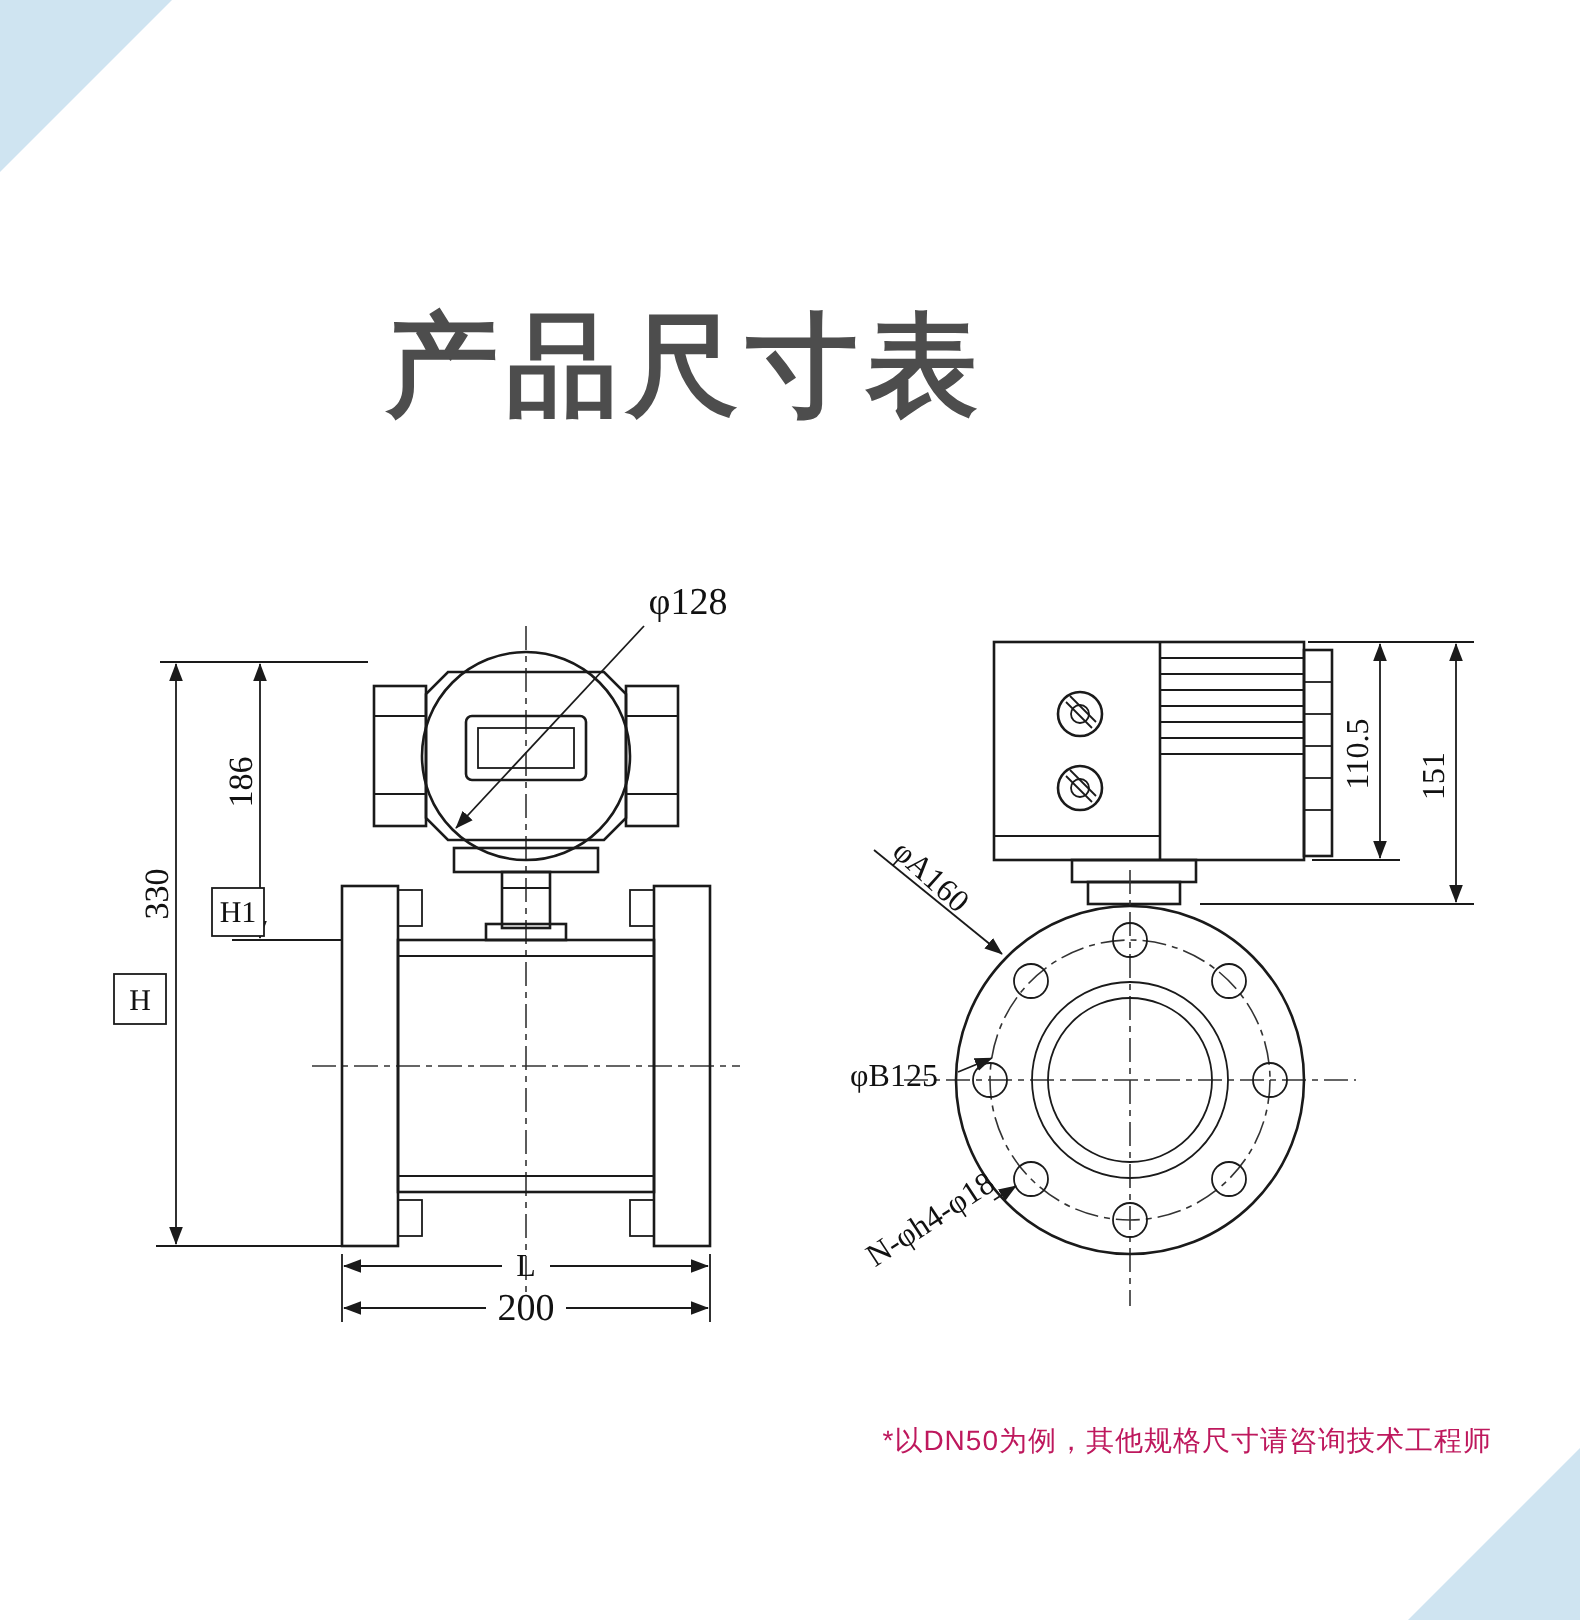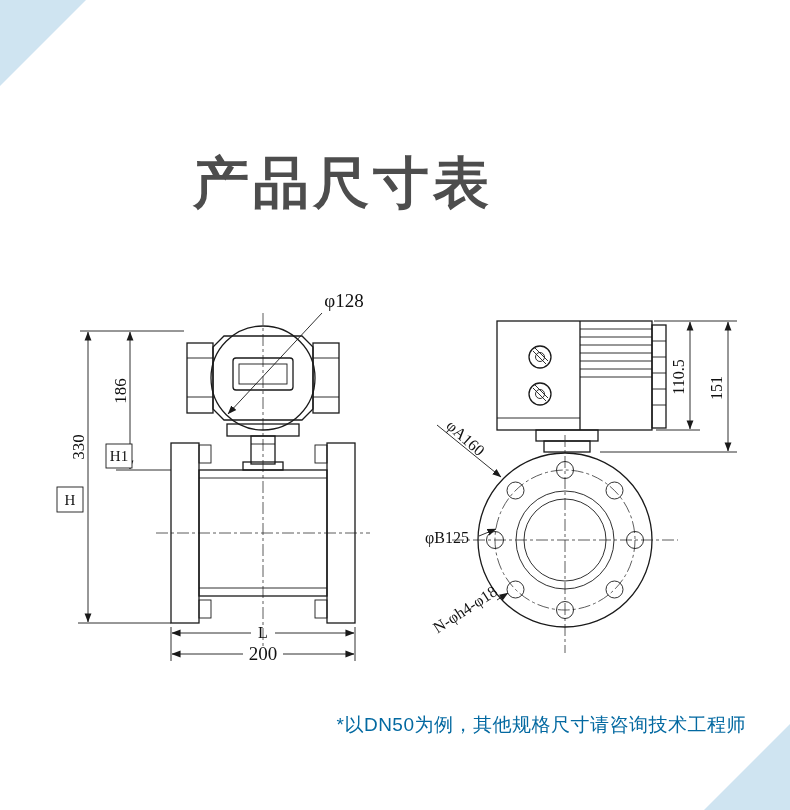--- a/index.html
+++ b/index.html
@@ -9,21 +9,21 @@
   }
   .corner{position:absolute;width:86px;height:86px;background:#cfe4f1;}
   .corner.tl{left:0;top:0;clip-path:polygon(0 0,100% 0,0 100%);}
   .corner.br{right:0;bottom:0;clip-path:polygon(100% 0,100% 100%,0 100%);}
   .page-title{
     position:absolute;top:146px;left:0;width:686px;text-align:center;
     font-size:56px;font-weight:700;color:#4d4d4d;letter-spacing:4px;
   }
   .footnote{
     position:absolute;top:712px;right:44px;
-    font-size:19px;color:#0369a1;letter-spacing:0.5px;
+    font-size:14px;color:#be185d;letter-spacing:0.5px;
   }
   svg.drawing{position:absolute;left:0;top:0;}
   svg .ln{stroke:#1a1a1a;fill:none;stroke-width:1.3;}
   svg .thin{stroke:#1a1a1a;fill:none;stroke-width:0.9;}
   svg .cl{stroke:#333;fill:none;stroke-width:0.8;stroke-dasharray:12 3 3 3;}
   svg .box{fill:#ffffff;stroke:#1a1a1a;stroke-width:0.9;}
   svg text{font-family:"Liberation Serif", serif;fill:#111;stroke:none;font-size:17px;}
   svg text.big{font-size:19px;}
   svg text.mid{font-size:16px;}
   svg text.sm{font-size:15px;}

